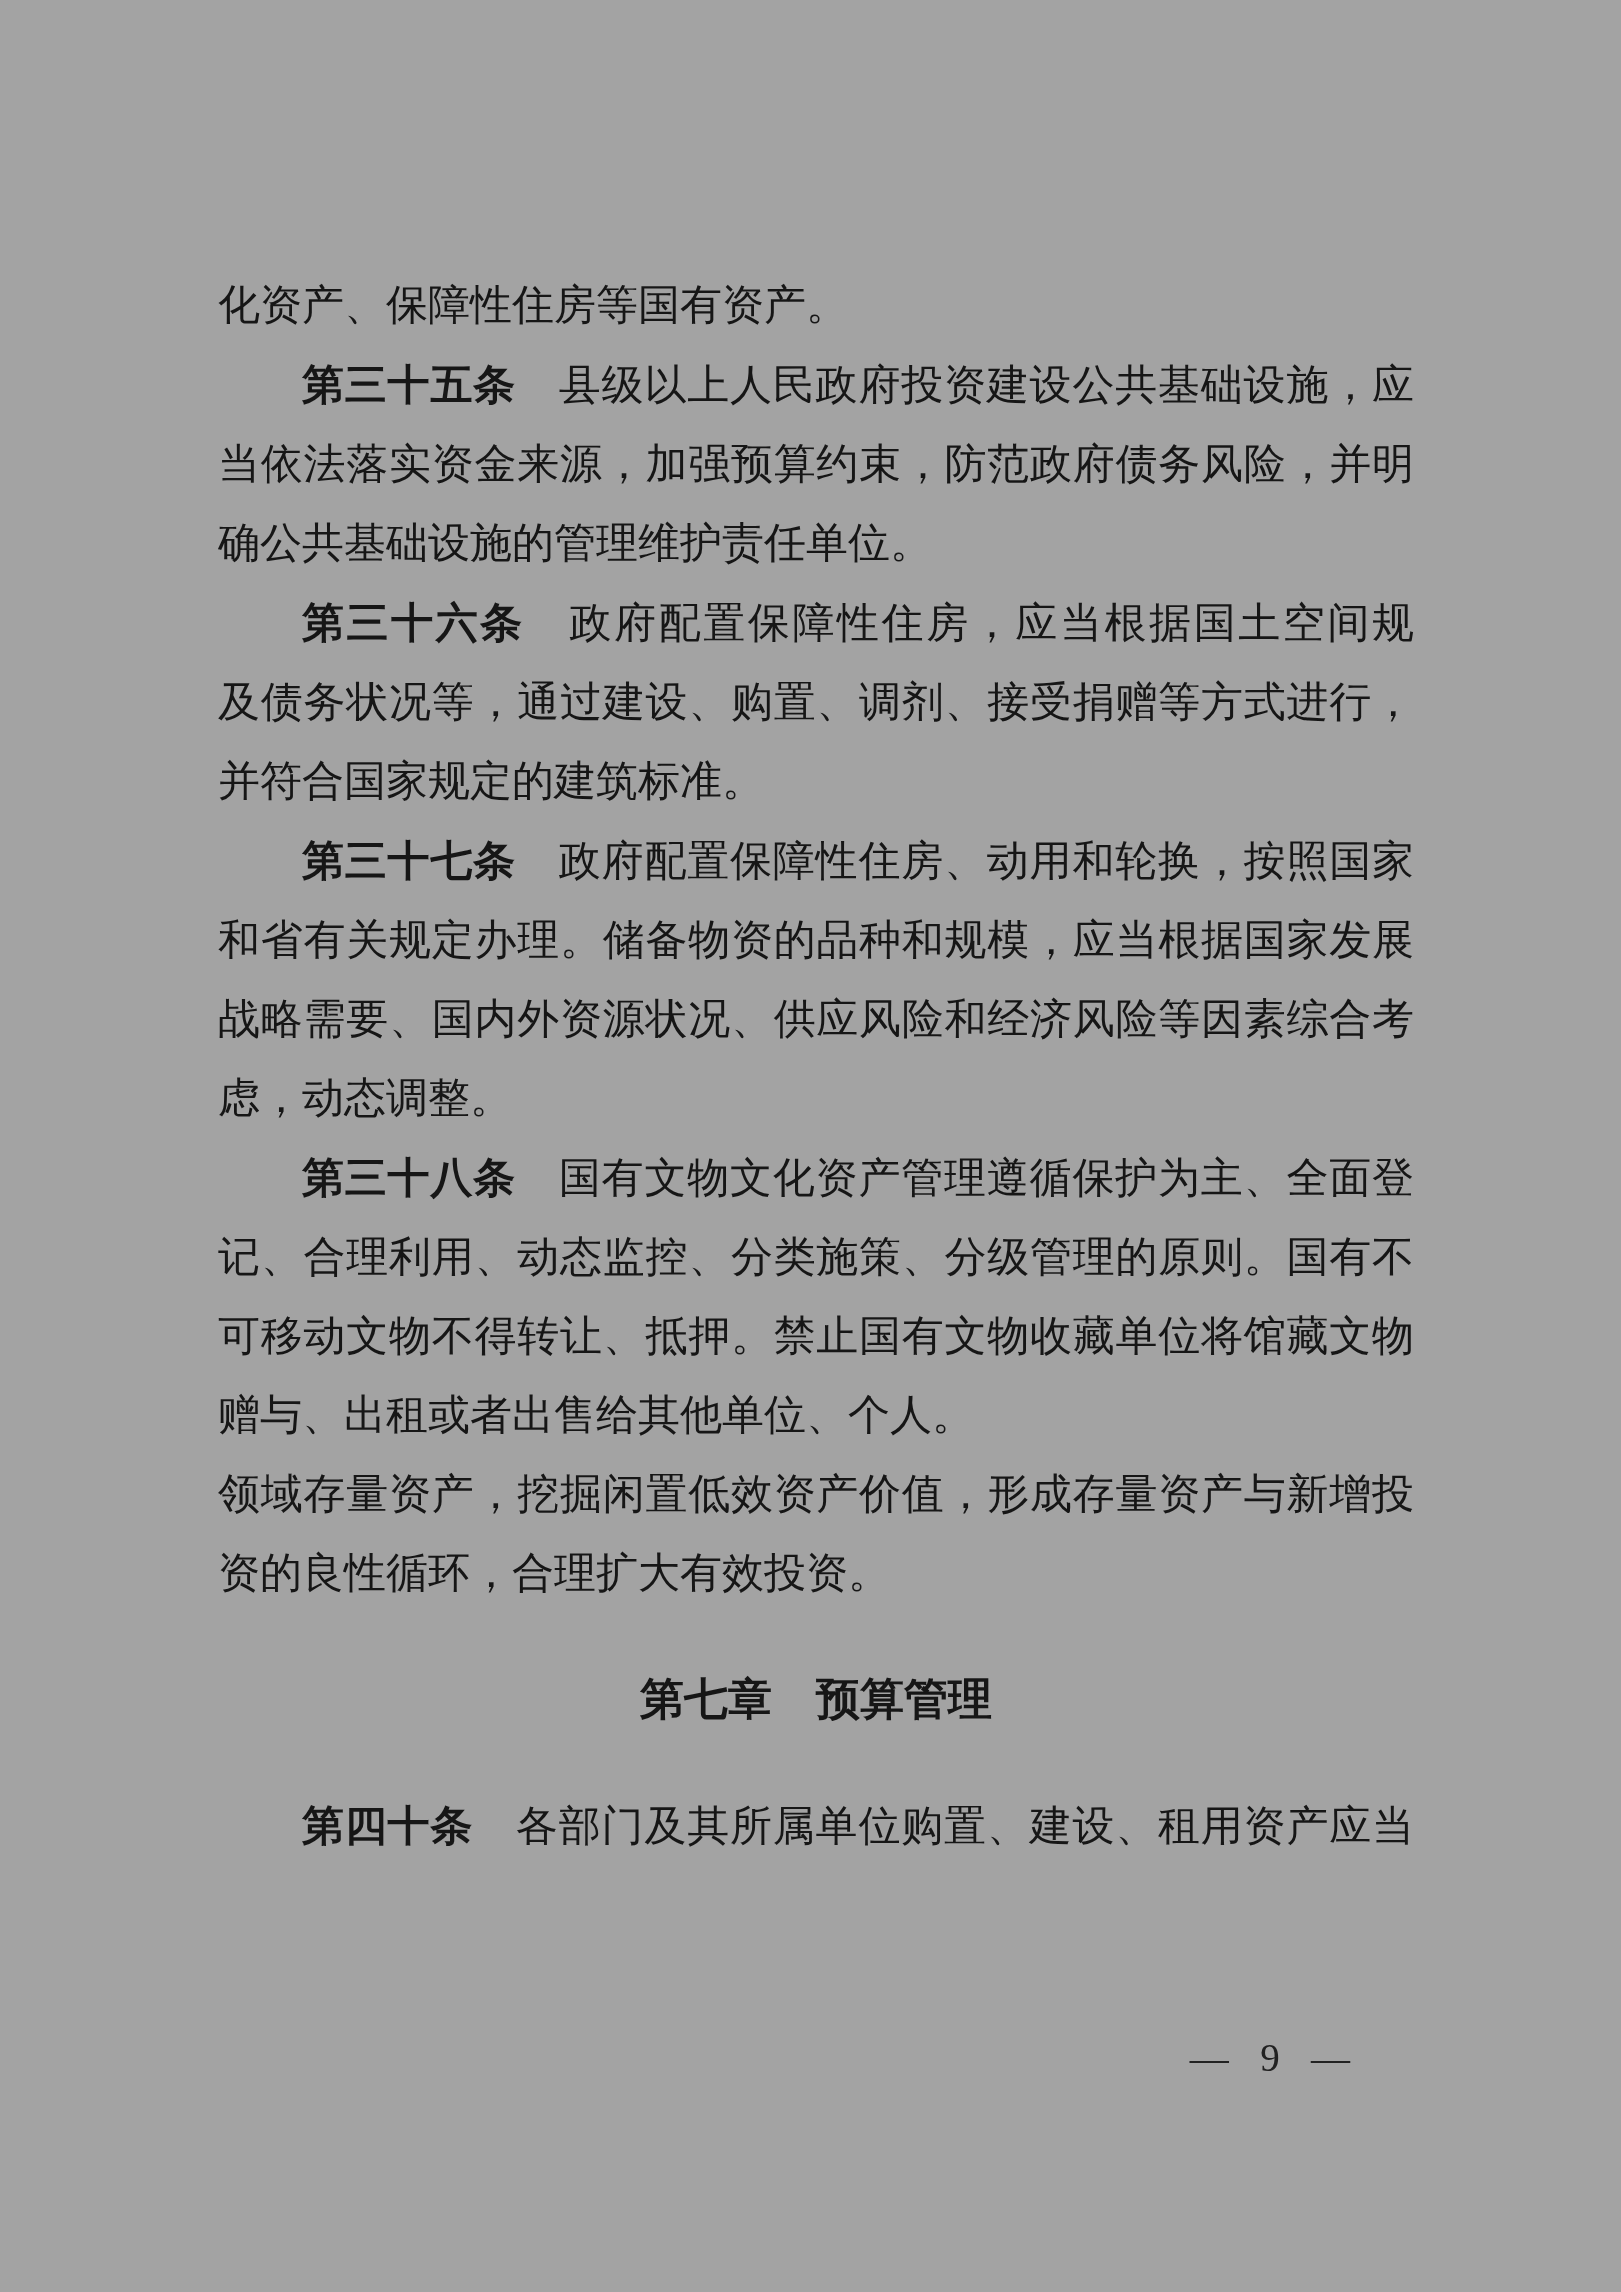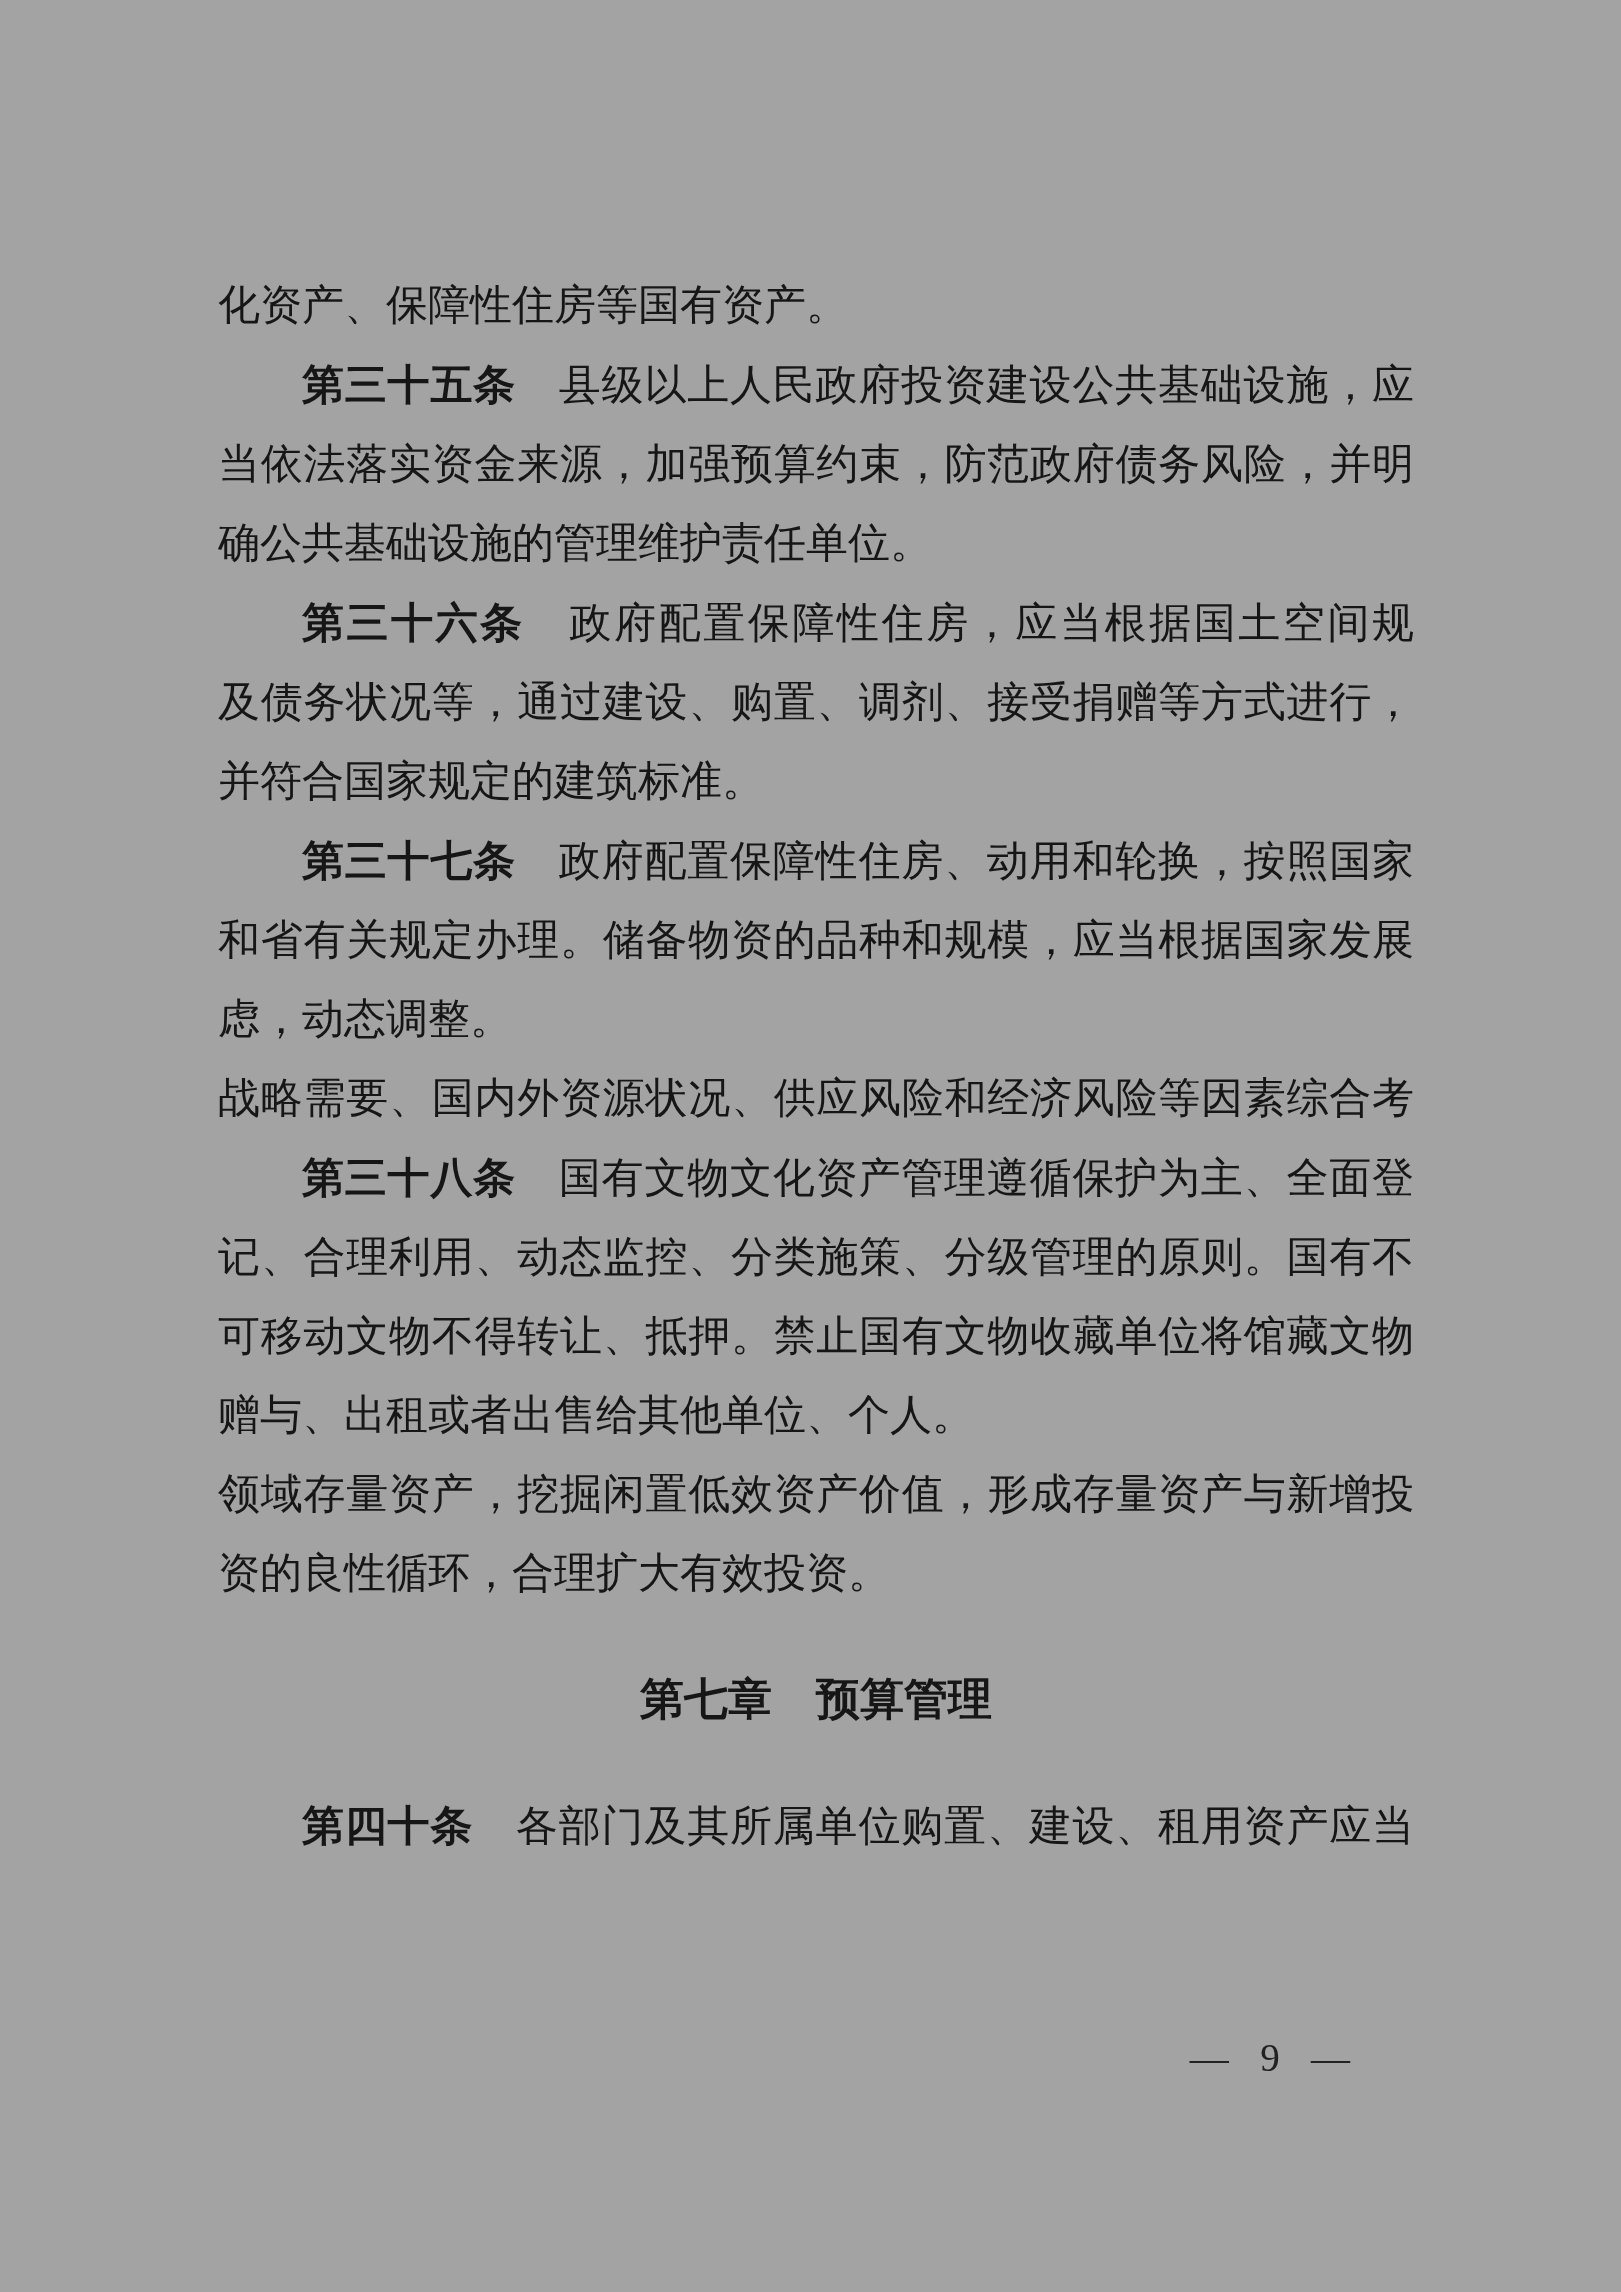--- a/index.html
+++ b/index.html
@@ -76,22 +76,22 @@
 
     <div class="para">
       <div class="line first"><span class="lbl">第三十六条</span><span>　政府配置保障性住房，应当根据国土空间规</span></div>
       <div class="line">及债务状况等，通过建设、购置、调剂、接受捐赠等方式进行，</div>
       <div class="line end">并符合国家规定的建筑标准。</div>
     </div>
 
     <div class="para">
       <div class="line first"><span class="lbl">第三十七条</span><span>　政府配置保障性住房、动用和轮换，按照国家</span></div>
       <div class="line">和省有关规定办理。储备物资的品种和规模，应当根据国家发展</div>
+      <div class="line">战略需要、国内外资源状况、供应风险和经济风险等因素综合考</div>
       <div class="line end">虑，动态调整。</div>
-      <div class="line">战略需要、国内外资源状况、供应风险和经济风险等因素综合考</div>
     </div>
 
     <div class="para">
       <div class="line first"><span class="lbl">第三十八条</span><span>　国有文物文化资产管理遵循保护为主、全面登</span></div>
       <div class="line">记、合理利用、动态监控、分类施策、分级管理的原则。国有不</div>
       <div class="line">可移动文物不得转让、抵押。禁止国有文物收藏单位将馆藏文物</div>
       <div class="line end">赠与、出租或者出售给其他单位、个人。</div>
     </div>
 
     <div class="para">

